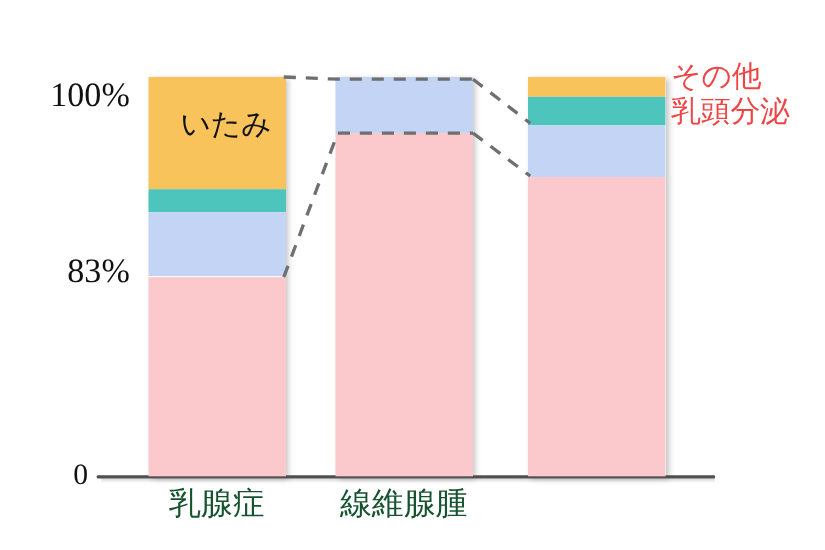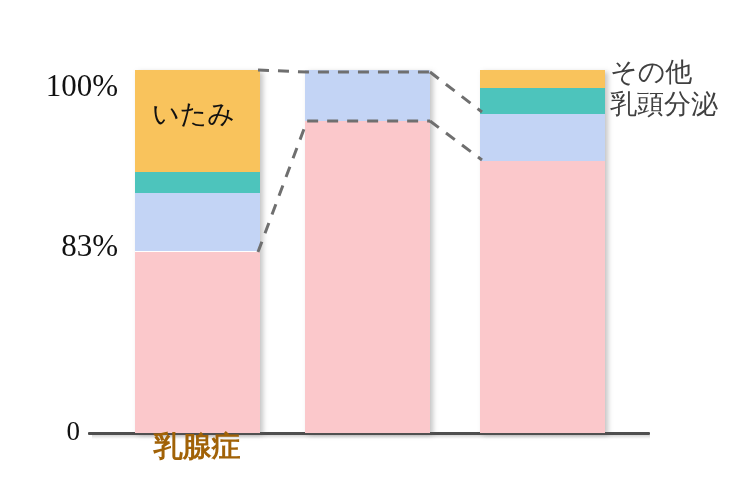--- a/index.html
+++ b/index.html
@@ -43,30 +43,30 @@
     text-shadow:
        2px 0 3px #fff,-2px 0 3px #fff,0 2px 3px #fff,0 -2px 3px #fff,
        2px 2px 3px #fff,-2px 2px 3px #fff,2px -2px 3px #fff,-2px -2px 3px #fff,
        3px 0 5px #fff,-3px 0 5px #fff,0 3px 5px #fff,0 -3px 5px #fff,
        4px 0 6px #fff,-4px 0 6px #fff,0 4px 6px #fff,0 -4px 6px #fff;
   }
   .inlabel.plain{text-shadow:none;}
 
   
   .sidelabel{
-    position:absolute;white-space:nowrap;color:#404040;
-    font-family:Liberation Sans, sans-serif;
+    position:absolute;white-space:nowrap;color:#ef4444;
+    font-family:Liberation Mono, monospace;
     font-size:27px;line-height:1.08;z-index:7;
   }
 
   
   .catlabel{
-    position:absolute;top:432px;width:170px;text-align:center;
-    color:#a16207;font-family:"DejaVu Sans","Liberation Sans",sans-serif;
-    font-size:29px;line-height:1;white-space:nowrap;font-weight:bold;
+    position:absolute;top:443px;width:170px;text-align:center;
+    color:#14532d;font-family:"DejaVu Sans","Liberation Sans",sans-serif;
+    font-size:29px;line-height:1;white-space:nowrap;
   }
 
   
   #connectors{position:absolute;left:0;top:0;width:750px;height:500px;z-index:5;pointer-events:none;}
 </style>
 </head>
 <body>
 
 <div id="stage">
 
@@ -101,20 +101,21 @@
       <path d="M 258 70 L 307 72 L 430 72"></path>
 
       <path d="M 258 252 L 307 121 L 430 121"></path>
 
       <path d="M 430 72 L 482 112"></path>
 
       <path d="M 430 121 L 482 160"></path>
     </g>
   </svg>
 
-  <div class="inlabel plain" style="left:152px;top:100px;">いたみ</div>
+  <div class="inlabel plain" style="left:164px;top:100px;">いたみ</div>
 
   <div class="sidelabel" style="left:610px;top:58px;">その他</div>
   <div class="sidelabel" style="left:610px;top:90px;">乳頭分泌</div>
 
   <div class="catlabel" style="left:112px;">乳腺症</div>
+  <div class="catlabel" style="left:282px;">線維腺腫</div>
 
 </div>
 
 </body></html>

